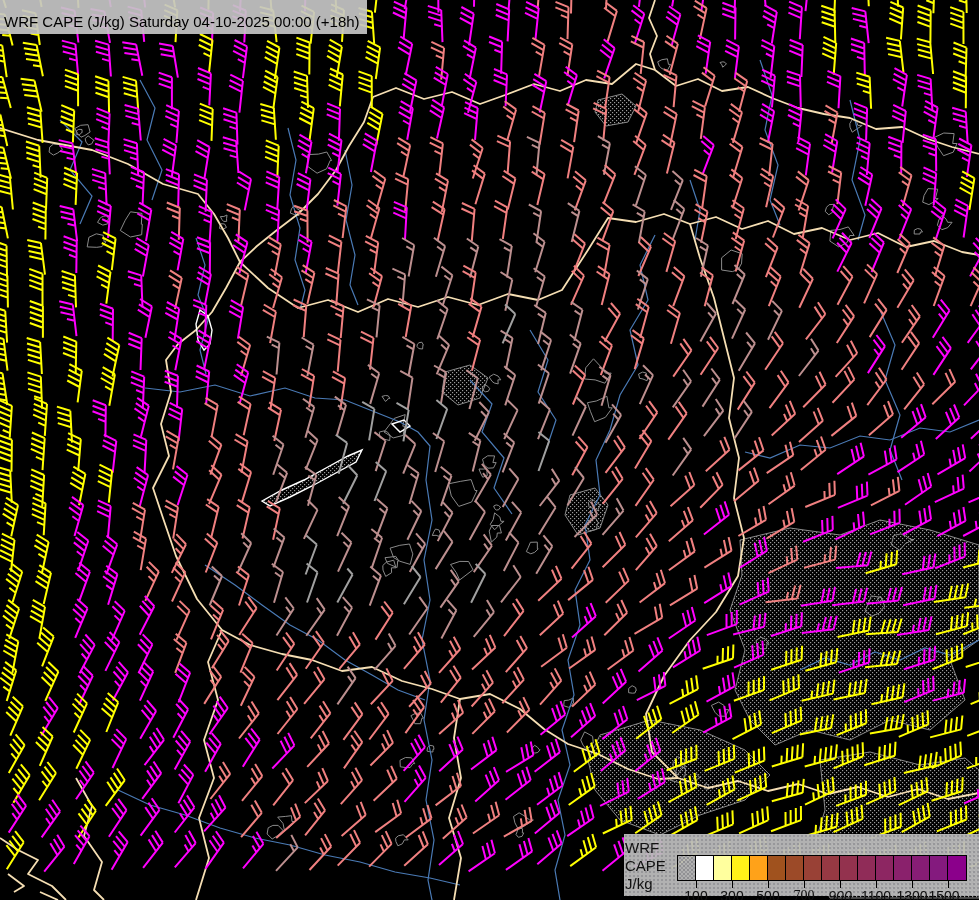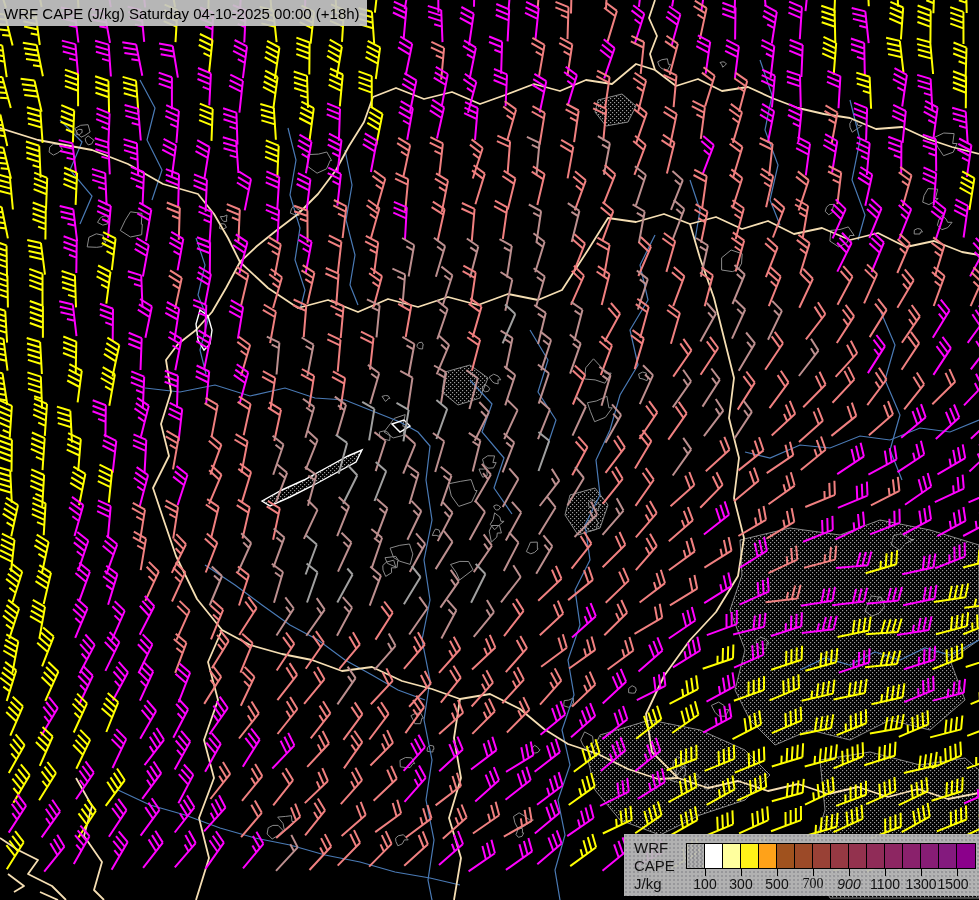--- a/index.html
+++ b/index.html
@@ -1,26 +1,26 @@
 <!DOCTYPE html>
 <html><head>
 <meta charset="utf-8">
 <style>
   html,body{margin:0;padding:0;background:#000;}
   #frame{position:relative;width:979px;height:900px;background:#000;overflow:hidden;
          font-family:"Liberation Sans","DejaVu Sans",sans-serif;}
   #map{position:absolute;left:0;top:0;}
   #title-box{position:absolute;left:0;top:0;background:rgba(198,198,198,0.92);
-             color:#000;font-size:15px;line-height:19px;padding:4px 7px 3px 4px;white-space:nowrap;text-align:right;}
+             color:#000;font-size:15px;line-height:19px;padding:12px 7px 3px 4px;white-space:nowrap;text-align:right;}
   #legend{position:absolute;left:624px;top:834px;width:355px;height:62px;box-sizing:border-box;
           background-color:rgba(187,187,187,0.95);
           background-image:radial-gradient(#97979a 0.8px,transparent 0.9px);
-          background-size:4px 4px;display:flex;padding:5px 6px 4px 10px;color:#111;}
+          background-size:4px 4px;display:flex;padding:5px 6px 4px 1px;color:#111;}
   .legend-labels{font-size:15px;line-height:18px;margin-right:10px;min-width:42px;}
-  .legend-barwrap{position:relative;margin-top:4px;text-align:center;}
+  .legend-barwrap{position:relative;margin-top:16px;text-align:center;}
   #legend-bar{display:flex;height:24px;border:1px solid #000;width:288px;}
   .cbar-cell{width:18px;height:24px;border-right:1px solid #000;box-sizing:border-box;}
   .cbar-cell:last-child{border-right:none;}
   .cell-pattern{background-image:radial-gradient(#8f8f92 0.8px,transparent 0.9px);background-size:4px 4px;}
   .cape-tick{position:absolute;width:1px;height:7px;background:#000;top:26px;}
   .cape-tick-label{position:absolute;top:33px;font-size:14px;color:#111;transform:translateX(-50%);white-space:nowrap;}
 </style>
 </head>
 <body>
 

